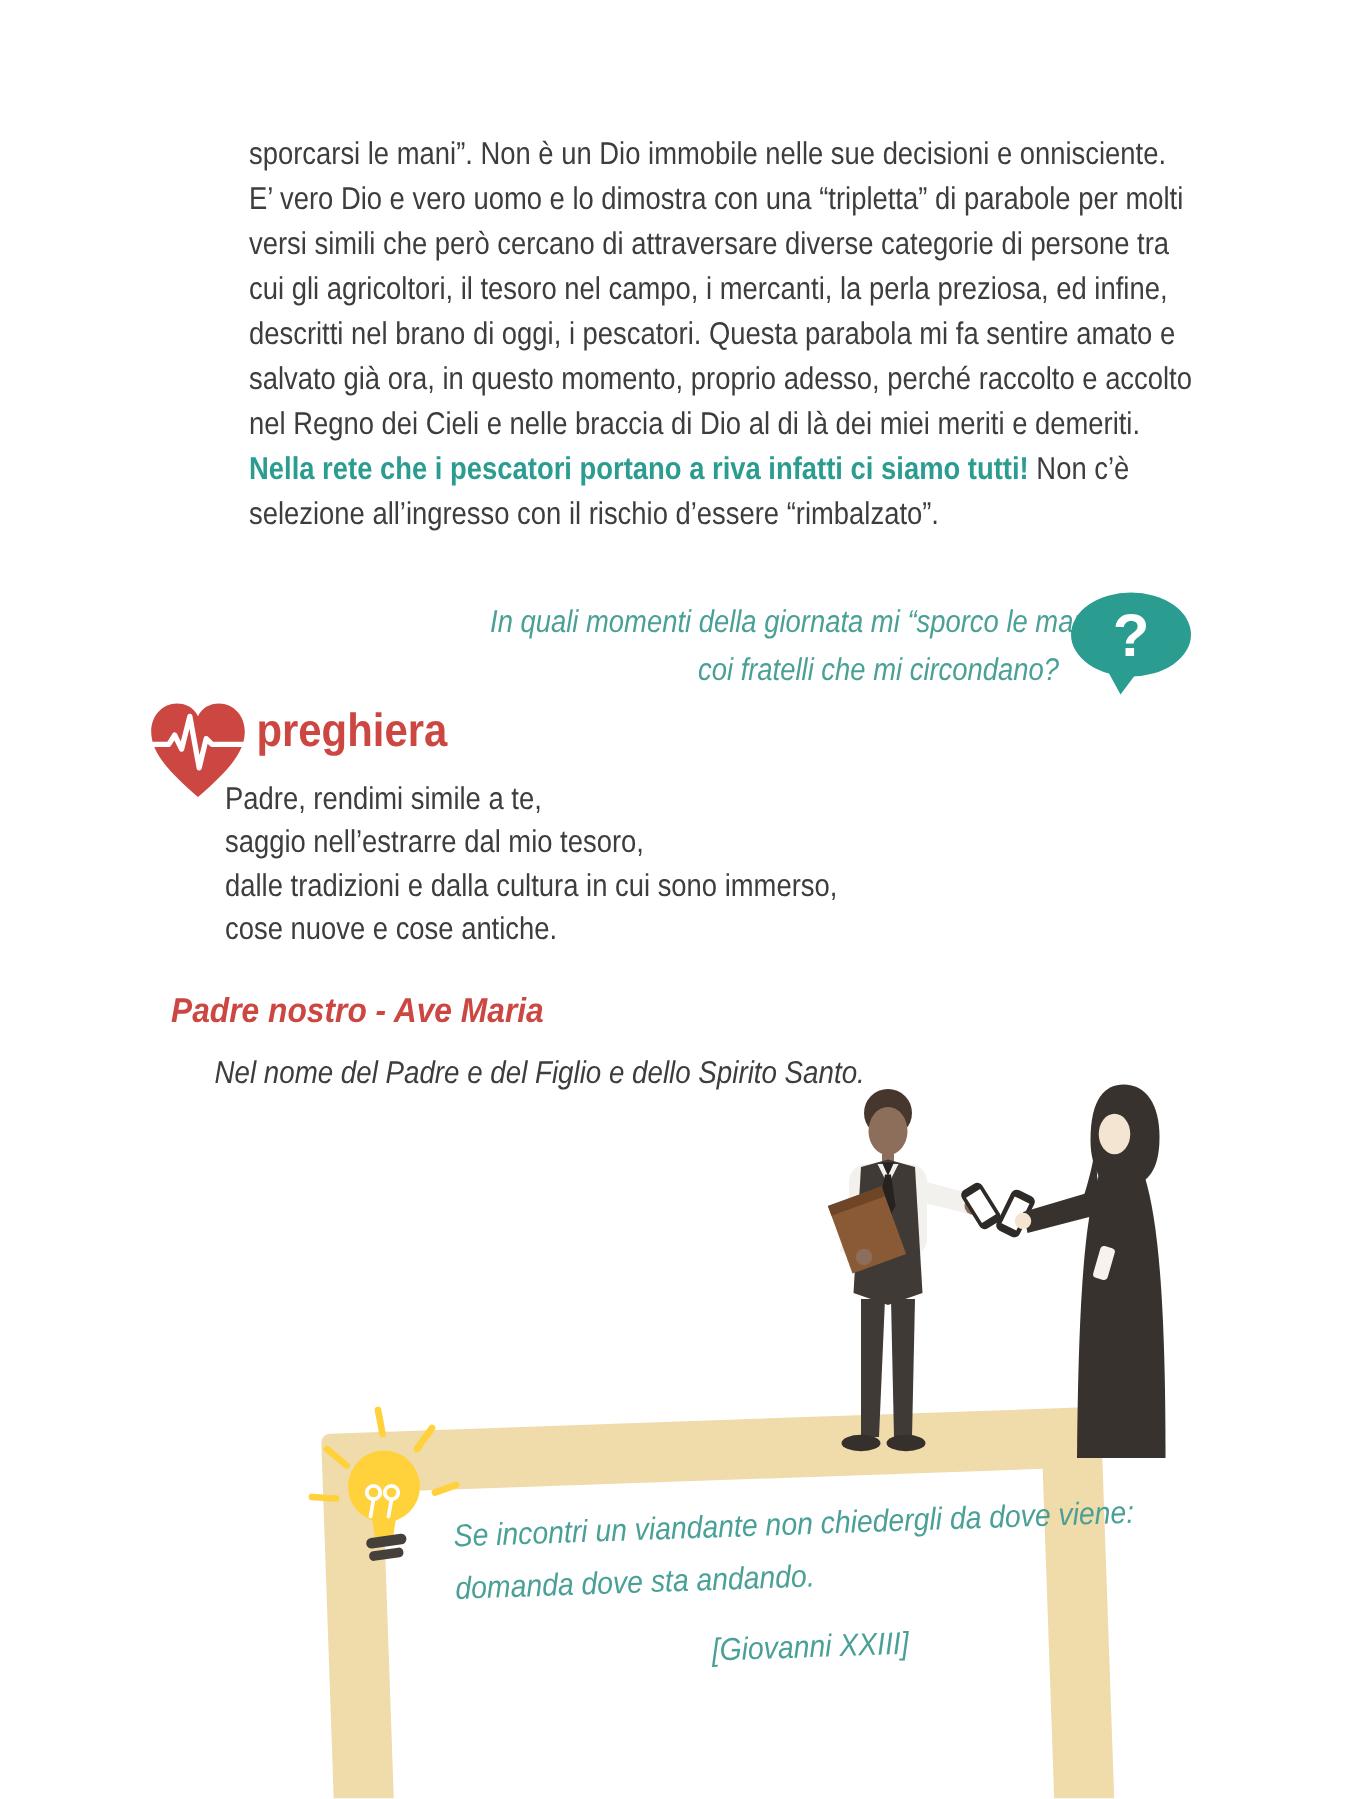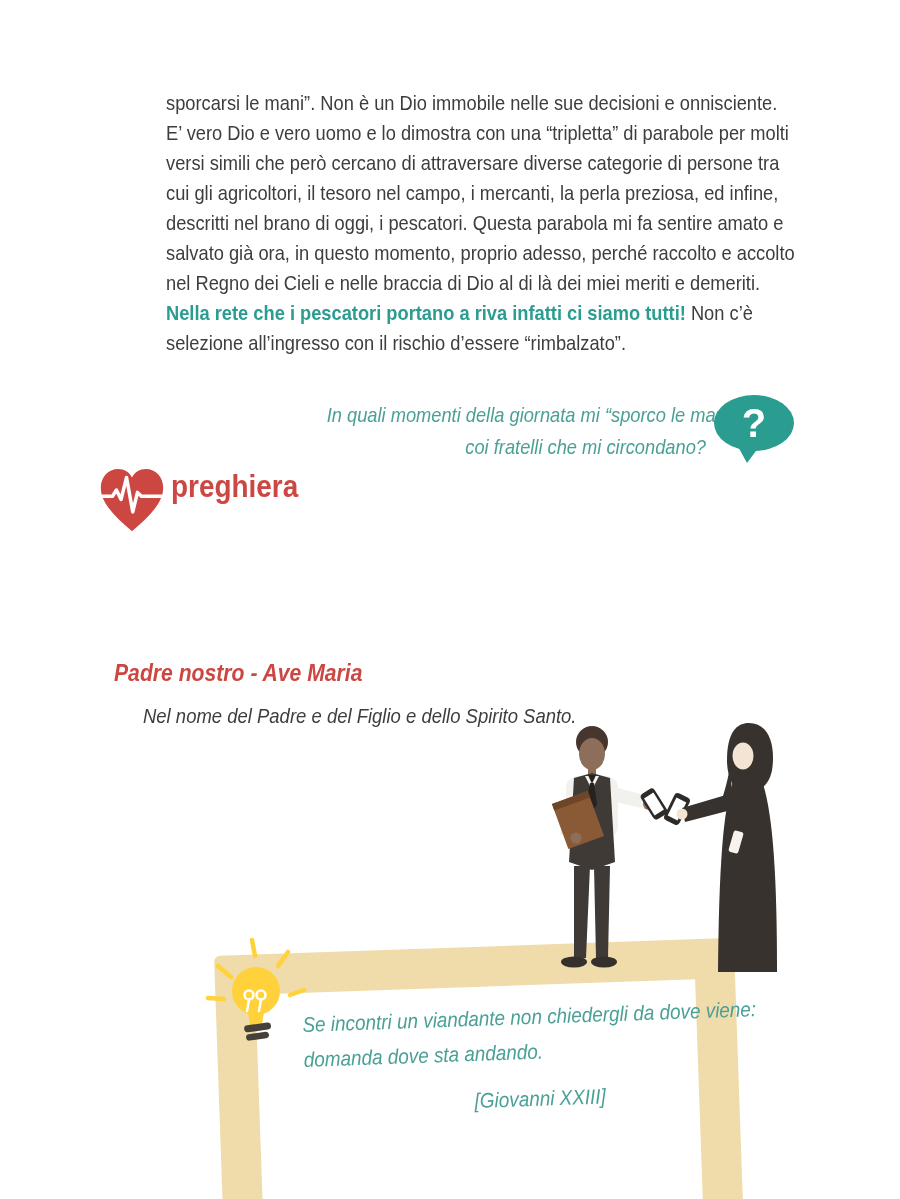--- a/index.html
+++ b/index.html
@@ -73,20 +73,26 @@
     <path d="M28 52 L40 74 L52 58 Z" fill="var(--accent-teal)"></path>
     <text x="47" y="48" text-anchor="middle" font-family="Liberation Sans, sans-serif" font-size="40" font-weight="bold" fill="#ffffff">?</text>
   </svg>
 
   <svg class="heart" width="78" height="76" viewBox="0 0 100 97">
     <path d="M50 90 C27 70 10 53 10 34 C10 20 20 10 32 10 C40 10 47 14 50 21 C53 14 60 10 68 10 C80 10 90 20 90 34 C90 53 73 70 50 90 Z" fill="var(--accent-red)"></path>
     <polyline points="12,45 25,45 30,37 36,49 43,21 51,65 57,40 62,45 88,45" fill="none" stroke="#ffffff" stroke-width="4.5" stroke-linecap="round" stroke-linejoin="round"></polyline>
   </svg>
   <h2 class="prayer-heading">preghiera</h2>
 
+  <section class="prayer">
+    <div class="cond">Padre, rendimi simile a te,</div>
+    <div class="cond">saggio nell’estrarre dal mio tesoro,</div>
+    <div class="cond">dalle tradizioni e dalla cultura in cui sono immerso,</div>
+    <div class="cond">cose nuove e cose antiche.</div>
+  </section>
 
   <div class="invocation">Padre nostro - Ave Maria</div>
   <div class="sign">Nel nome del Padre e del Figlio e dello Spirito Santo.</div>
 
   <svg class="illustration" width="300" height="264" viewBox="0 0 300 264">
 
     <g>
       <rect x="36" y="60" width="52" height="62" rx="12" fill="#f3f1ee"></rect>
       <polygon points="42,68 30,118 42,124" fill="#f3f1ee"></polygon>
       <ellipse cx="62" cy="26" rx="16" ry="16" fill="#46362e"></ellipse>

